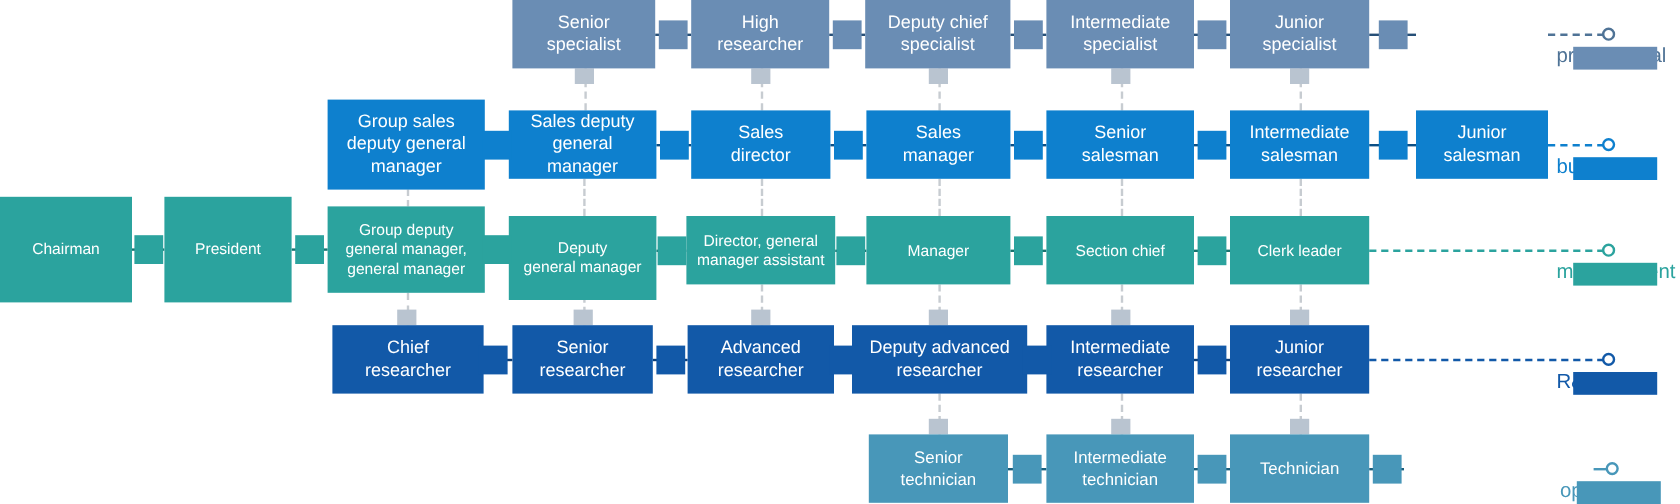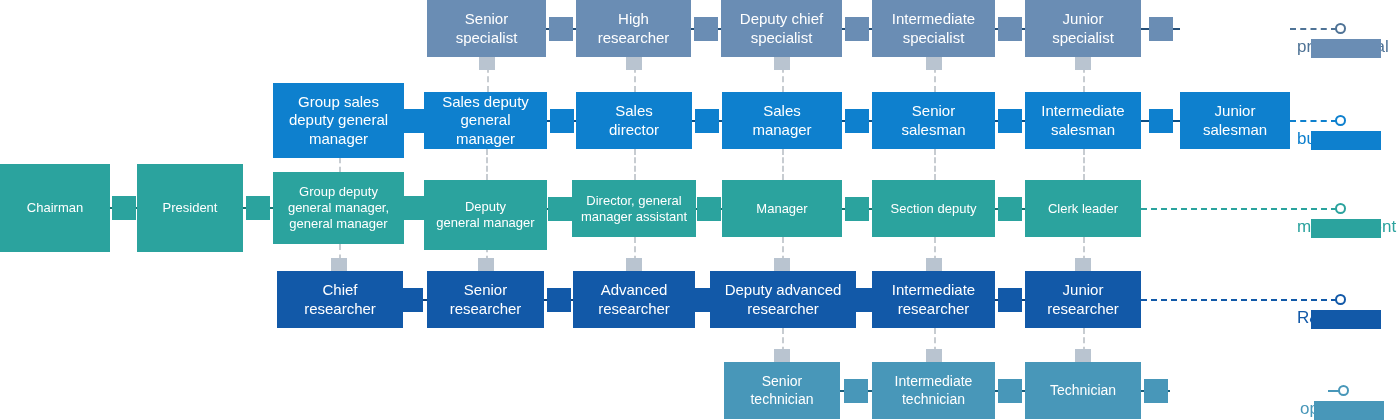--- a/index.html
+++ b/index.html
@@ -198,21 +198,21 @@
 general manager</div>
     <div class="hlink r-mgmt" style="left: 547px; top: 208px; width: 25px;"></div>
     <div class="chip r-mgmt" style="left: 547.5px; top: 197px;"></div>
     <div class="node r-mgmt" style="left: 572px; top: 180px; width: 124px; height: 57px;">Director, general
 manager assistant</div>
     <div class="hlink r-mgmt" style="left: 696px; top: 208px; width: 26px;"></div>
     <div class="chip r-mgmt" style="left: 697px; top: 197px;"></div>
     <div class="node r-mgmt" style="left: 722px; top: 180px; width: 120px; height: 57px;">Manager</div>
     <div class="hlink r-mgmt" style="left: 842px; top: 208px; width: 30px;"></div>
     <div class="chip r-mgmt" style="left: 845px; top: 197px;"></div>
-    <div class="node r-mgmt" style="left: 872px; top: 180px; width: 123px; height: 57px;">Section deputy</div>
+    <div class="node r-mgmt" style="left: 872px; top: 180px; width: 123px; height: 57px;">Section chief</div>
     <div class="hlink r-mgmt" style="left: 995px; top: 208px; width: 30px;"></div>
     <div class="chip r-mgmt" style="left: 998px; top: 197px;"></div>
     <div class="node r-mgmt" style="left: 1025px; top: 180px; width: 116px; height: 57px;">Clerk leader</div>
     <div class="tail r-mgmt" style="left: 1141px; top: 208px; width: 196px;"></div>
     <div class="endnode r-mgmt" style="left: 1335px; top: 203px;"></div>
     <div class="catlabel r-mgmt" style="left: 1297px; top: 217px;">management</div>
     <div class="occluder r-mgmt" style="left: 1311px; top: 219px; width: 70px; height: 19px;"></div>
     <div class="node r-rd" style="left: 277px; top: 271px; width: 126px; height: 57px;">Chief
 researcher</div>
     <div class="hlink r-rd" style="left: 394px; top: 299px; width: 33px;"></div>

